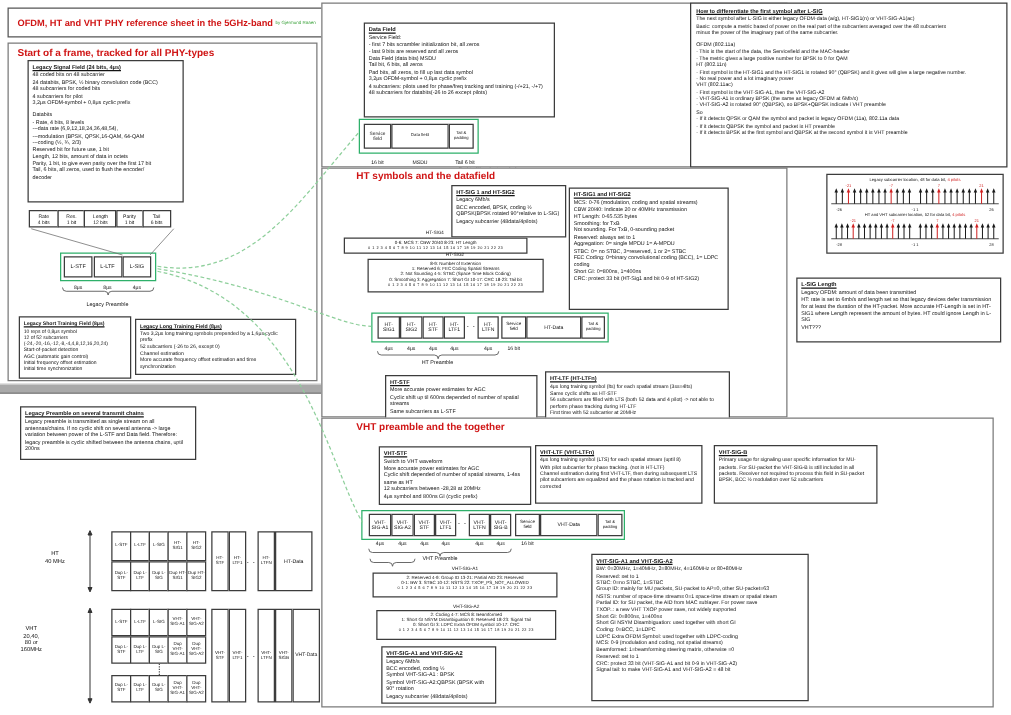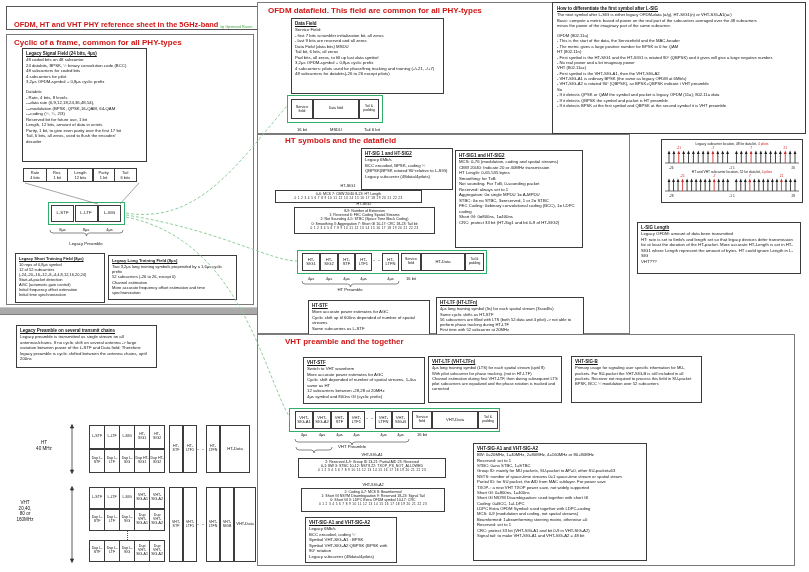--- a/index.html
+++ b/index.html
@@ -18,38 +18,38 @@
   .bits{font-size:3.1px;letter-spacing:.38px;white-space:nowrap;text-align:center;margin-top:.6px}
   .tabcell{border:0.8px solid #3c3c3c;background:#fff;box-sizing:border-box;text-align:center;font-size:4px;line-height:1.25;padding-top:.5px}
   .lane-row{position:absolute;display:flex}
   .lane-row .c{flex:1;border:0.8px solid #3c3c3c;margin-left:-0.8px;background:#fff;display:flex;align-items:center;justify-content:center;text-align:center;font-size:3.6px;line-height:1.05;padding:0;box-sizing:border-box}
   .tcell{position:absolute;border:0.8px solid #3c3c3c;background:#fff;box-sizing:border-box;display:flex;align-items:center;justify-content:center;text-align:center;font-size:3.6px;line-height:1.1}
   .lanelabel{position:absolute;font-size:4.6px;text-align:center;line-height:1.25}
   .gaptxt{position:absolute;font-size:4.6px;letter-spacing:1px;transform:translateX(-50%)}
   .subtitle{font-size:3.3px;text-align:center;white-space:nowrap}
   .subtitle .red{color:#d02020}
   svg.overlay{position:absolute;left:0;top:0;pointer-events:none;z-index:30}
-  .titlebar{position:absolute;left:6px;top:6px;width:288px;height:24px;border:1px solid #555;box-sizing:border-box;display:flex;align-items:flex-end;padding-left:7px}
+  .titlebar{position:absolute;left:6px;top:6px;width:288px;height:24px;border:1px solid #555;box-sizing:border-box;display:flex;align-items:center;padding-left:7px}
   .titlebar .t{color:#d01616;font-weight:bold;font-size:7.4px;white-space:nowrap}
   .titlebar .a{color:#3aa23a;font-size:3.6px;margin-left:2px;white-space:nowrap}
   .divider{position:absolute;left:0;top:307px;width:257px;height:6px;background:#a9a9a9;border-bottom:1px solid #7d7d7d;border-top:1px solid #c9c9c9}
   .dotsep{position:absolute;border-left:1px dotted #555;width:0}
 </style>
 </head>
 <body>
 
 <div id="root">
 
   <div class="titlebar">
     <span class="t">OFDM, HT and VHT PHY reference sheet in the 5GHz-band</span>
     <span class="a">by Gjermund Raaen</span>
   </div>
 
   <div class="panel" style="left:6px;top:34px;width:248px;height:271px"></div>
-  <div class="rhead" style="left:14px;top:38px">Cyclic of a frame, common for all PHY-types</div>
+  <div class="rhead" style="left:14px;top:38px">Start of a frame, tracked for all PHY-types</div>
 
   <div class="box" style="left:22px;top:48px;width:125px;height:114px">
     <div class="bt">Legacy Signal Field (24 bits, 4μs)</div>
     <div>
         <div class="ln">48 coded bits on 48 subcarrier</div>
         <div class="ln">24 databits, BPSK, ½ binary convolution code (BCC)</div>
         <div class="ln">48 subcarriers for coded bits</div>
         <div class="ln">4 subcarriers for pilot</div>
         <div class="ln">3,2μs OFDM-symbol + 0,8μs cyclic prefix</div>
         <div class="ln"></div>
@@ -182,21 +182,20 @@
       <div class="c">Dup VHT-SIG-A2</div>
     </div>
   <div class="tcell" style="left:169px;top:487px;width:14px;height:75px">VHT-STF</div>
   <div class="tcell" style="left:183px;top:487px;width:14px;height:75px">VHT-LTF1</div>
   <span class="gaptxt" style="left:201px;top:522px">- -</span>
   <div class="tcell" style="left:206px;top:487px;width:14px;height:75px">VHT-LTFN</div>
   <div class="tcell" style="left:220px;top:487px;width:14px;height:75px">VHT-SIGB</div>
   <div class="tcell" style="left:234px;top:487px;width:22px;height:75px;font-size:4px">VHT-Data</div>
 
   <div class="panel" style="left:257px;top:2px;width:373px;height:132px"></div>
-  <div class="rhead" style="left:268px;top:6px">OFDM datafield. This field are common for all PHY-types</div>
   <div class="box" style="left:291px;top:18px;width:153px;height:76px">
     <div class="bt">Data Field</div>
     <div>
         <div class="ln">Service Field:</div>
         <div class="ln">- first 7 bits scrambler initialization bit, all zeros</div>
         <div class="ln">- last 9 bits are reserved and all zeros</div>
         <div class="ln">Data Field (data bits) MSDU</div>
         <div class="ln">Tail bit, 6 bits, all zeros</div>
         <div class="ln">Pad bits, all zeros, to fill up last data symbol</div>
         <div class="ln">3,2μs OFDM-symbol + 0,8μs cyclic prefix</div>

